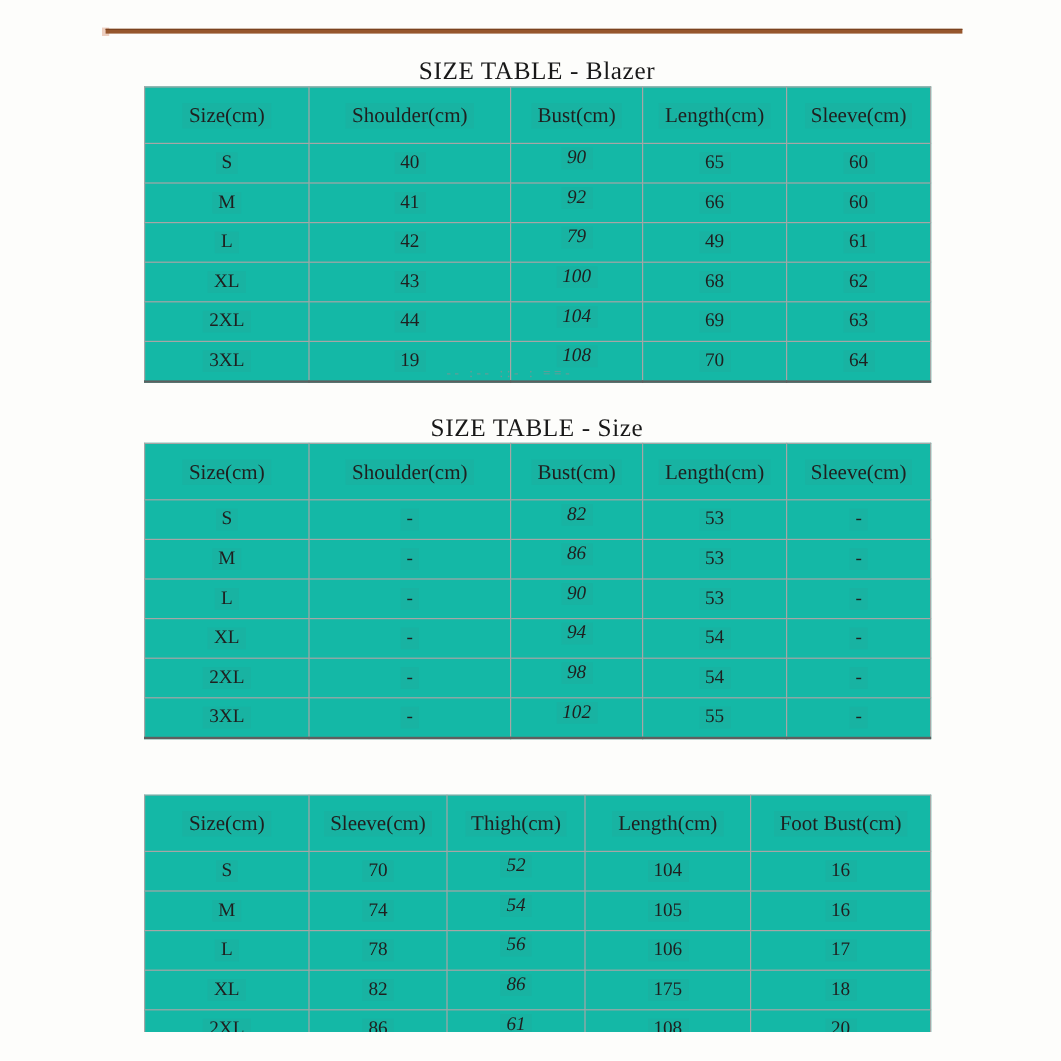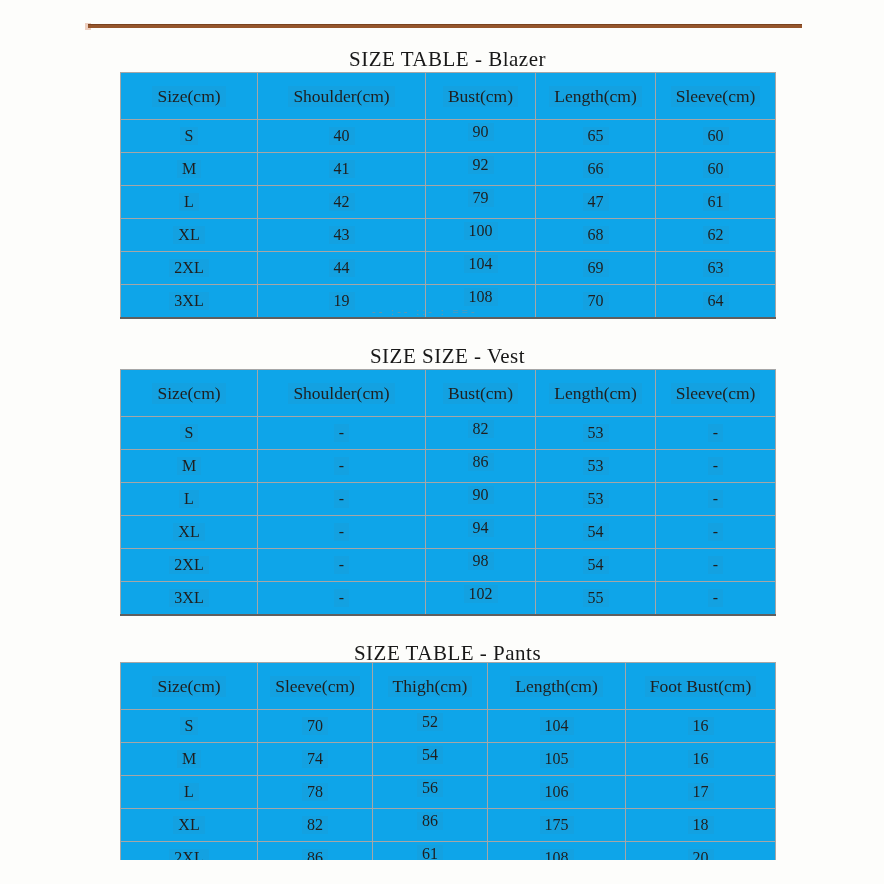--- a/index.html
+++ b/index.html
@@ -36,42 +36,42 @@
     color:#8f8f8f;font-size:11px;letter-spacing:3px;line-height:11px;
     opacity:.75;white-space:nowrap;
   }
   .tbl-pos{position:absolute;left:120px;width:657px;}
   .pos-blazer{top:72px;}
   .pos-vest{top:369px;}
   .pos-pants{top:662px;height:198px;overflow:hidden;}
   table.size-table{
     border-collapse:collapse;table-layout:fixed;
     width:655px;
-    background:#0ea5e9;
+    background:#14b8a6;
     border:1px solid #8c8c8c;
     border-bottom:2px solid #5f5f5f;
   }
   table.size-table th, table.size-table td{
     border:1px solid #a6a6a6;
     text-align:center;vertical-align:middle;
     color:#1f1f1f;
     overflow:hidden;white-space:nowrap;
   }
   table.size-table th{
     height:44px;font-weight:normal;font-size:17.5px;
   }
   table.size-table td{
     height:30px;font-size:16px;
   }
   th span, td span{
     background:rgba(110,110,110,0.06);
     padding:0 5px;display:inline-block;
   }
   
-  table.size-table td:nth-child(3) span{position:relative;top:-4px;}
+  table.size-table td:nth-child(3) span{position:relative;top:-4px;font-style:italic;}
 </style>
 </head>
 <body>
 
 <div class="page">
 
   <div class="accent-line-endcap"></div>
   <div class="accent-line"></div>
 
   <h2 class="size-title title-blazer">SIZE TABLE - Blazer</h2>
@@ -106,21 +106,21 @@
             <td><span>M</span></td>
             <td><span>41</span></td>
             <td><span>92</span></td>
             <td><span>66</span></td>
             <td><span>60</span></td>
           </tr>
           <tr>
             <td><span>L</span></td>
             <td><span>42</span></td>
             <td><span>79</span></td>
-            <td><span>47</span></td>
+            <td><span>49</span></td>
             <td><span>61</span></td>
           </tr>
           <tr>
             <td><span>XL</span></td>
             <td><span>43</span></td>
             <td><span>100</span></td>
             <td><span>68</span></td>
             <td><span>62</span></td>
           </tr>
           <tr>
@@ -136,21 +136,21 @@
             <td><span>108</span></td>
             <td><span>70</span></td>
             <td><span>64</span></td>
           </tr>
         </tbody>
     </table>
   </div>
 
   <div class="remnant">-- :-- ::-   :   ==-</div>
 
-  <h2 class="size-title title-vest">SIZE SIZE - Vest</h2>
+  <h2 class="size-title title-vest">SIZE TABLE - Size</h2>
 
   <div class="tbl-pos pos-vest">
     <table class="size-table">
       <colgroup>
         <col style="width:137px">
           <col style="width:168px">
           <col style="width:110px">
         <col style="width:120px">
           <col style="width:120px">
       </colgroup>
@@ -203,21 +203,20 @@
             <td><span>3XL</span></td>
             <td><span>-</span></td>
             <td><span>102</span></td>
             <td><span>55</span></td>
             <td><span>-</span></td>
           </tr>
         </tbody>
     </table>
   </div>
 
-  <h2 class="size-title title-pants">SIZE TABLE - Pants</h2>
 
   <div class="tbl-pos pos-pants">
     <table class="size-table">
       <colgroup>
         <col style="width:137px">
           <col style="width:115px">
           <col style="width:115px">
         <col style="width:138px">
           <col style="width:150px">
       </colgroup>

